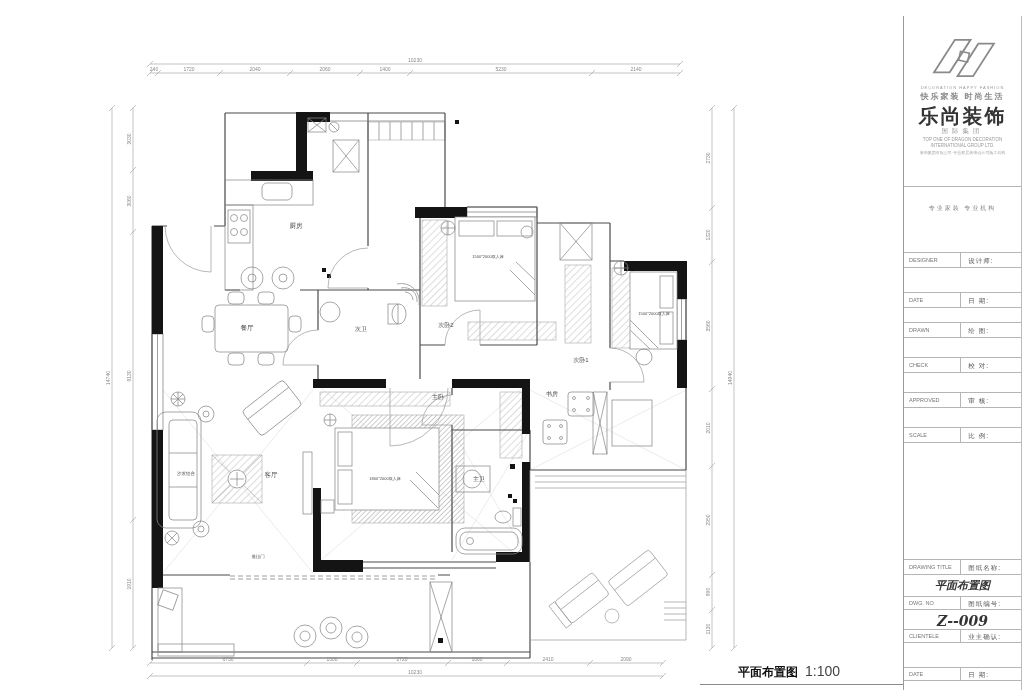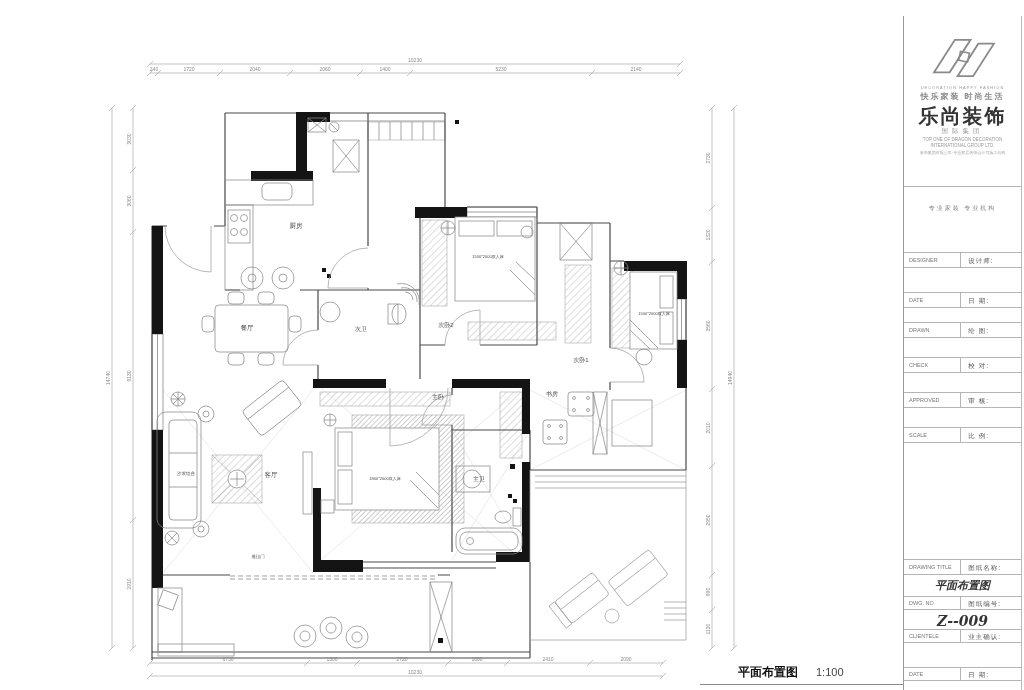--- a/index.html
+++ b/index.html
@@ -3,21 +3,21 @@
 <meta charset="utf-8">
 <style>
   html,body{margin:0;padding:0;background:#fff;width:1024px;height:690px;overflow:hidden;
     font-family:"Liberation Sans",sans-serif;}
   #sheet{position:relative;width:1024px;height:690px;background:#fff;}
   #plan{position:absolute;left:0;top:0;}
   .heading{position:absolute;left:268px;top:6px;width:360px;text-align:center;
     font-size:34px;font-weight:900;letter-spacing:12px;color:#161616;}
   .footer{position:absolute;left:738px;top:662px;white-space:nowrap;}
   .footer .f-label{font-size:12px;font-weight:bold;color:#111;}
-  .footer .f-scale{font-size:11px;color:#444;margin-left:18px;}
+  .footer .f-scale{font-size:14px;color:#444;margin-left:7px;}
   .footer-line{position:absolute;left:700px;top:684px;width:204px;height:1px;background:#8a8a8a;}
   
   .tblock{position:absolute;left:903px;top:16px;width:119px;height:690px;
     border-left:1px solid #9a9a9a;border-right:1px solid #bbb;box-sizing:border-box;}
   .tb-abs{position:absolute;left:0;right:0;text-align:center;color:#666;}
   .tb-logo{position:absolute;left:18px;top:16px;width:84px;height:52px;}
   .tb-slogan-en{top:69px;font-size:4px;letter-spacing:1px;color:#999;}
   .tb-slogan-cn{top:75px;font-size:8px;font-weight:bold;color:#888;letter-spacing:2px;}
   .tb-brand{top:87px;font-size:20px;font-weight:bold;color:#333;letter-spacing:2px;}
   .tb-brand-sub{top:111px;font-size:6.5px;letter-spacing:4px;color:#999;}

